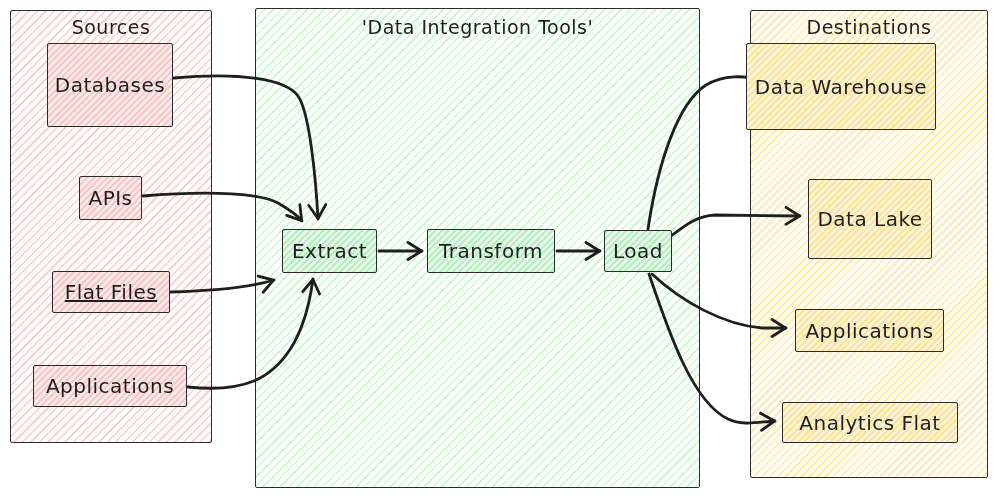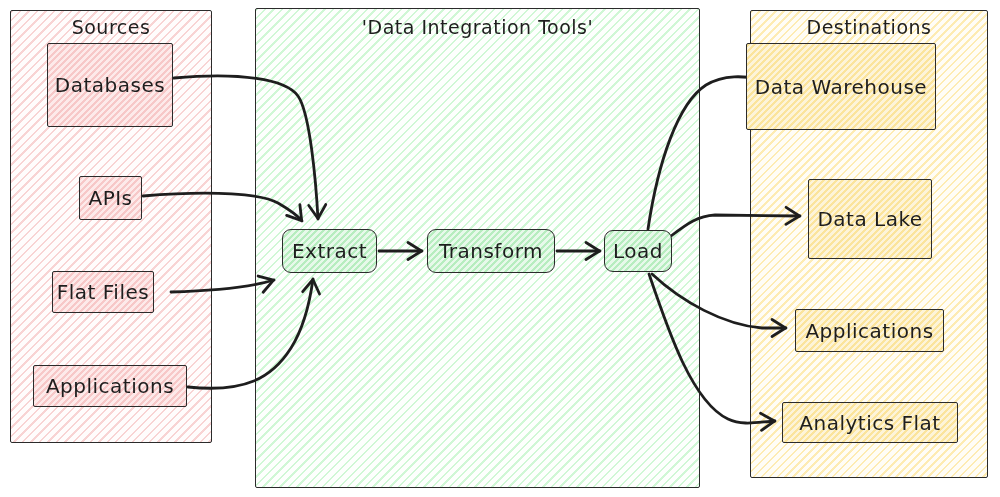--- a/index.html
+++ b/index.html
@@ -16,26 +16,26 @@
     background:repeating-linear-gradient(135deg,rgba(253,228,150,.7) 0 1.8px,rgba(255,255,255,0) 1.8px 5.6px) #fffdf6;}
   .panel-title{position:absolute;left:0;right:0;text-align:center;font-size:19px;letter-spacing:.5px;}
   #panel-sources .panel-title{top:5px;}
   #panel-tools .panel-title{top:7px;}
   #panel-destinations .panel-title{top:5px;}
 
   .node{position:absolute;display:flex;align-items:center;justify-content:center;
     border:1.8px solid #2b2b2b;border-radius:2px;box-sizing:border-box;
     font-size:20px;letter-spacing:.5px;white-space:nowrap;}
   .fill-pink{background:repeating-linear-gradient(135deg,#f7c8c8 0 2.2px,#fdeaea 2.2px 4.6px);}
-  .fill-green{background:repeating-linear-gradient(135deg,#b7edbf 0 2.2px,#e7f9ea 2.2px 4.6px);border-radius:9px;}
+  .fill-green{background:repeating-linear-gradient(135deg,#b7edbf 0 2.2px,#e7f9ea 2.2px 4.6px);}
   .fill-yellow{background:repeating-linear-gradient(135deg,#fbe49c 0 2.2px,#fdf4d9 2.2px 4.6px);}
 
   #node-databases{left:47px;top:43px;width:126px;height:84px;}
   #node-apis{left:79px;top:176px;width:63px;height:44px;}
-  #node-flat-files{left:52px;top:271px;width:102px;height:42px;}
+  #node-flat-files{left:52px;top:271px;width:118px;height:42px;text-decoration:underline;}
   #node-applications-src{left:33px;top:365px;width:154px;height:42px;}
   #node-extract{left:282px;top:229px;width:95px;height:44px;}
   #node-transform{left:427px;top:229px;width:128px;height:44px;}
   #node-load{left:604px;top:230px;width:68px;height:42px;}
   #node-data-warehouse{left:746px;top:43px;width:190px;height:87px;}
   #node-data-lake{left:808px;top:179px;width:124px;height:80px;}
   #node-applications-dst{left:795px;top:309px;width:149px;height:43px;}
   #node-analytics-tools{left:782px;top:402px;width:176px;height:41px;}
 
   #arrows{position:absolute;left:0;top:0;width:1000px;height:497px;pointer-events:none;}

